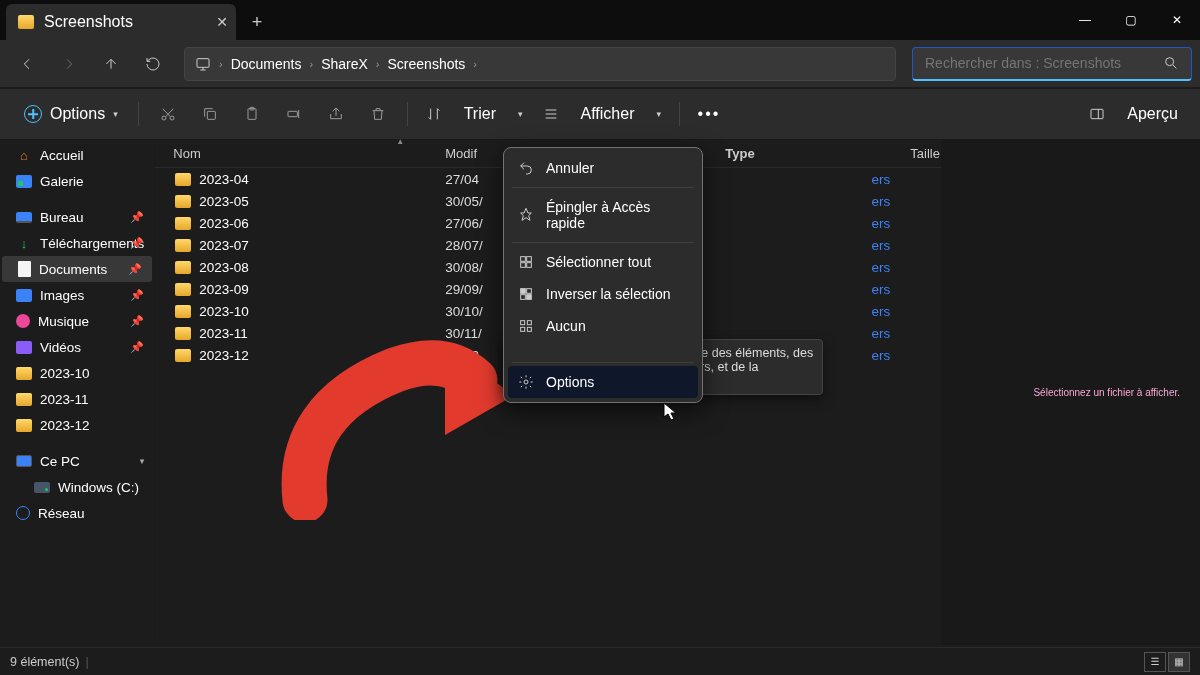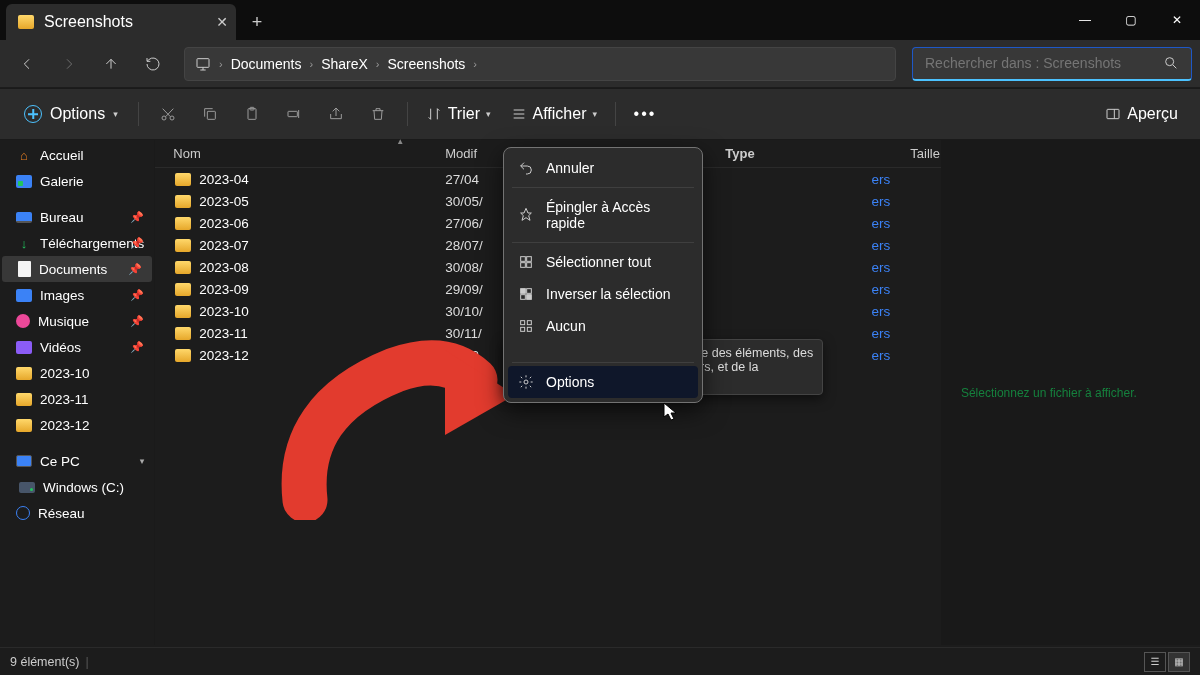--- a/index.html
+++ b/index.html
@@ -23,30 +23,30 @@
   .searchbox input { background:none; border:none; outline:none; color:#ccc; font-size:14px; flex:1; }
   
   .toolbar { height:52px; background:#2c2c2c; display:flex; align-items:center; padding:0 14px; gap:4px; border-bottom:1px solid #1a1a1a; border-top:1px solid #1a1a1a;}
   .newbtn { display:flex; align-items:center; gap:8px; padding:6px 10px; border-radius:4px; }
   .plus-circle { width:18px; height:18px; border:1.5px solid #4cc2ff; border-radius:50%; position:relative; }
   .plus-circle::before,.plus-circle::after{content:"";position:absolute;background:#4cc2ff;}
   .plus-circle::before{left:50%;top:3px;bottom:3px;width:1.5px;transform:translateX(-50%);}
   .plus-circle::after{top:50%;left:3px;right:3px;height:1.5px;transform:translateY(-50%);}
   .tbicon { width:38px; height:36px; display:flex; align-items:center; justify-content:center; color:#9b9b9b; border-radius:4px; }
   .tbsep { width:1px; height:24px; background:#444; margin:0 6px; }
-  .tbtxt { display:flex; align-items:center; gap:6px; padding:0 8px; height:36px; }
+  .tbtxt { display:flex; align-items:center; gap:22px; padding:0 8px; height:36px; }
   .tbright { margin-left:auto; display:flex; align-items:center; gap:8px; }
   
   .main { display:flex; height:505px; }
   .sidebar { width:170px; background:#1c1c1c; overflow-y:auto; padding-top:2px; border-right:1px solid #1a1a1a;}
   .side-item { display:flex; align-items:center; gap:8px; padding:4px 10px 4px 16px; font-size:13.5px; position:relative; height:26px;}
   .side-item.selected { background:#383838; border-radius:3px; margin:0 2px; }
   .side-item .pin { position:absolute; right:10px; font-size:11px; color:#888; }
   .side-item .chevd { position:absolute; right:10px; font-size:9px; color:#aaa; }
-  .side-item.sub { padding-left:19px; }
+  .side-item.sub { padding-left:34px; }
   .side-sep { height:10px; }
   
   .ico { width:16px; height:16px; display:inline-flex; align-items:center; justify-content:center; font-size:13px; }
   .folder-y { width:16px; height:13px; background:linear-gradient(#ffd86b,#e6a72a); border-radius:2px; flex-shrink:0;}
   .home-ico{color:#e67e22;}
   .gallery-ico{width:16px;height:13px;background:#3b82f6;border-radius:2px;position:relative;}
   .gallery-ico::after{content:"";position:absolute;bottom:2px;left:2px;width:5px;height:5px;background:#22c55e;border-radius:1px;}
   .desk-ico{width:16px;height:11px;background:#3b82f6;border-radius:2px;border-bottom:2px solid #555;}
   .dl-ico{color:#22c55e;font-weight:bold;}
   .doc-ico{width:13px;height:16px;background:#f5f5f5;border-radius:1px;position:relative;}
@@ -63,21 +63,21 @@
   .col-nom{width:280px; padding-left:18px; position:relative;}
   .col-nom .sortup{position:absolute; right:30px; top:-3px; font-size:8px; color:#888;}
   .col-mod{width:280px; padding-left:10px;}
   .col-type{width:185px; padding-left:10px;font-weight:bold;}
   .col-taille{flex:1; padding-left:10px;}
   .colhead > div { border-right:1px solid transparent; height:100%; display:flex; align-items:center;}
   .row { display:flex; align-items:center; height:22px; font-size:13.5px; color:#fff; }
   .row .c1{width:280px; padding-left:20px; display:flex; align-items:center; gap:8px;}
   .row .c2{width:280px; padding-left:10px; color:#ddd;}
   .row .c3{width:185px; padding-left:10px; color:#3b82f6;}
-  .preview { width:280px; background:#191919; display:flex; align-items:center; justify-content:flex-start; font-size:12px; color:#15803d; text-align:center; padding:0 20px;}
+  .preview { width:280px; background:#191919; display:flex; align-items:center; justify-content:flex-end; font-size:10px; color:#f9a8d4; text-align:center; padding:0 20px;}
   
   .ctxmenu { position:absolute; left:503px; top:147px; width:200px; background:#2c2c2c; border:1px solid #737373; border-radius:8px; padding:4px; box-shadow:0 8px 24px rgba(0,0,0,.6); z-index:10; }
   .ctxitem { display:flex; align-items:center; gap:12px; padding:8px 10px; font-size:14px; border-radius:4px; position:relative;}
   .ctxitem.hover { background:#0f172a; }
   .ctxsep { height:1px; background:#3f3f3f; margin:3px 4px; }
   .ctxico { width:16px; height:16px; display:flex; align-items:center; justify-content:center; color:#ccc; font-size:14px;}
   .tooltip { position:absolute; left:503px; top:339px; width:320px; background:#2c2c2c; border:1px solid #444; border-radius:4px; padding:6px 8px; font-size:12.5px; color:#ddd; z-index:9; box-shadow:0 4px 12px rgba(0,0,0,.5);}
   
   .arrow { position:absolute; left:275px; top:340px; z-index:8; }
   

